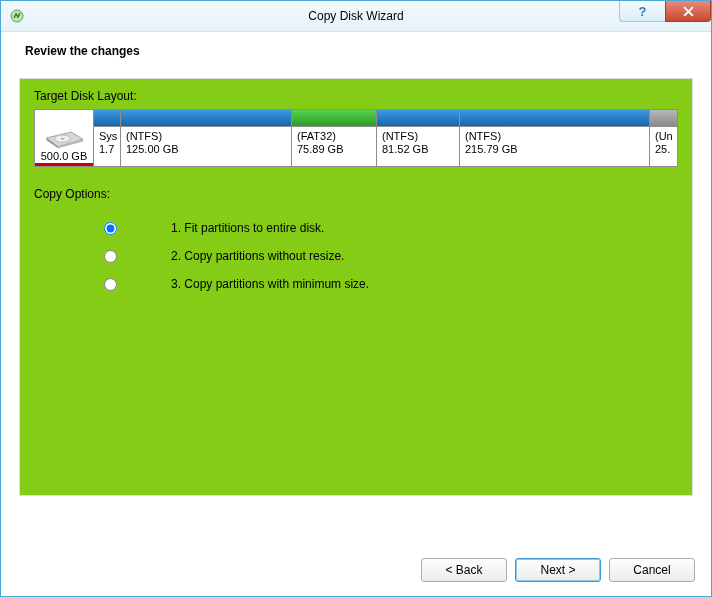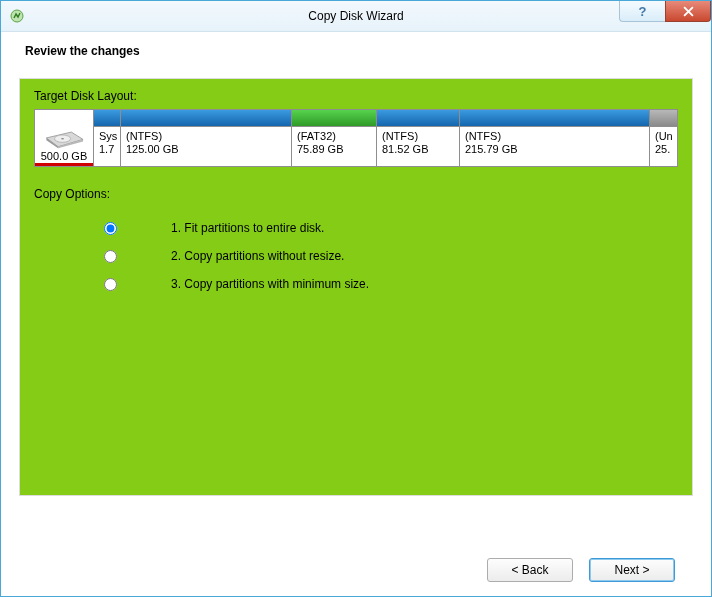--- a/index.html
+++ b/index.html
@@ -32,21 +32,21 @@
   .part-bar.green{background:linear-gradient(to bottom,#57d24e,#2e9a27);}
   .part-bar.grey{background:linear-gradient(to bottom,#b8b8b8,#8a8a8a);}
   .part-text{flex:1;padding:3px 4px 2px 5px;font-size:11px;line-height:13px;overflow:hidden;white-space:nowrap;}
   .part-text .fs{display:block;}
   .part-text .sz{display:block;}
   
   .copy-options{margin-top:20px;}
   .opt-row{display:flex;align-items:center;margin:0 0 14px 70px;gap:44px;}
   .opt-row input[type=radio]{margin:0 10px 0 0;width:13px;height:13px;}
   
-  .footer{position:absolute;bottom:14px;right:36px;display:flex;gap:16px;}
+  .footer{position:absolute;bottom:14px;right:16px;display:flex;gap:8px;}
   .btn{min-width:86px;height:24px;border:1px solid #acacac;background:linear-gradient(to bottom,#fdfdfd,#ececec);font-family:inherit;font-size:12px;border-radius:3px;padding:0 12px;}
   .btn.default{border:1px solid #3e99d6;box-shadow:0 0 0 1px #8ec9ee inset;}
   
   .hdd-svg{width:44px;height:30px;margin-top:4px;}
 </style>
 </head>
 <body>
 
 <div class="window">
 
@@ -152,15 +152,16 @@
         <input type="radio" name="copyopt" style="">
         <span>3. Copy partitions with minimum size.</span>
       </label>
     </div>
 
   </div>
 
   <div class="footer">
     <button class="btn">&lt; Back</button>
     <button class="btn default">Next &gt;</button>
+    <button class="btn">Cancel</button>
   </div>
 
 </div>
 
 </body></html>

